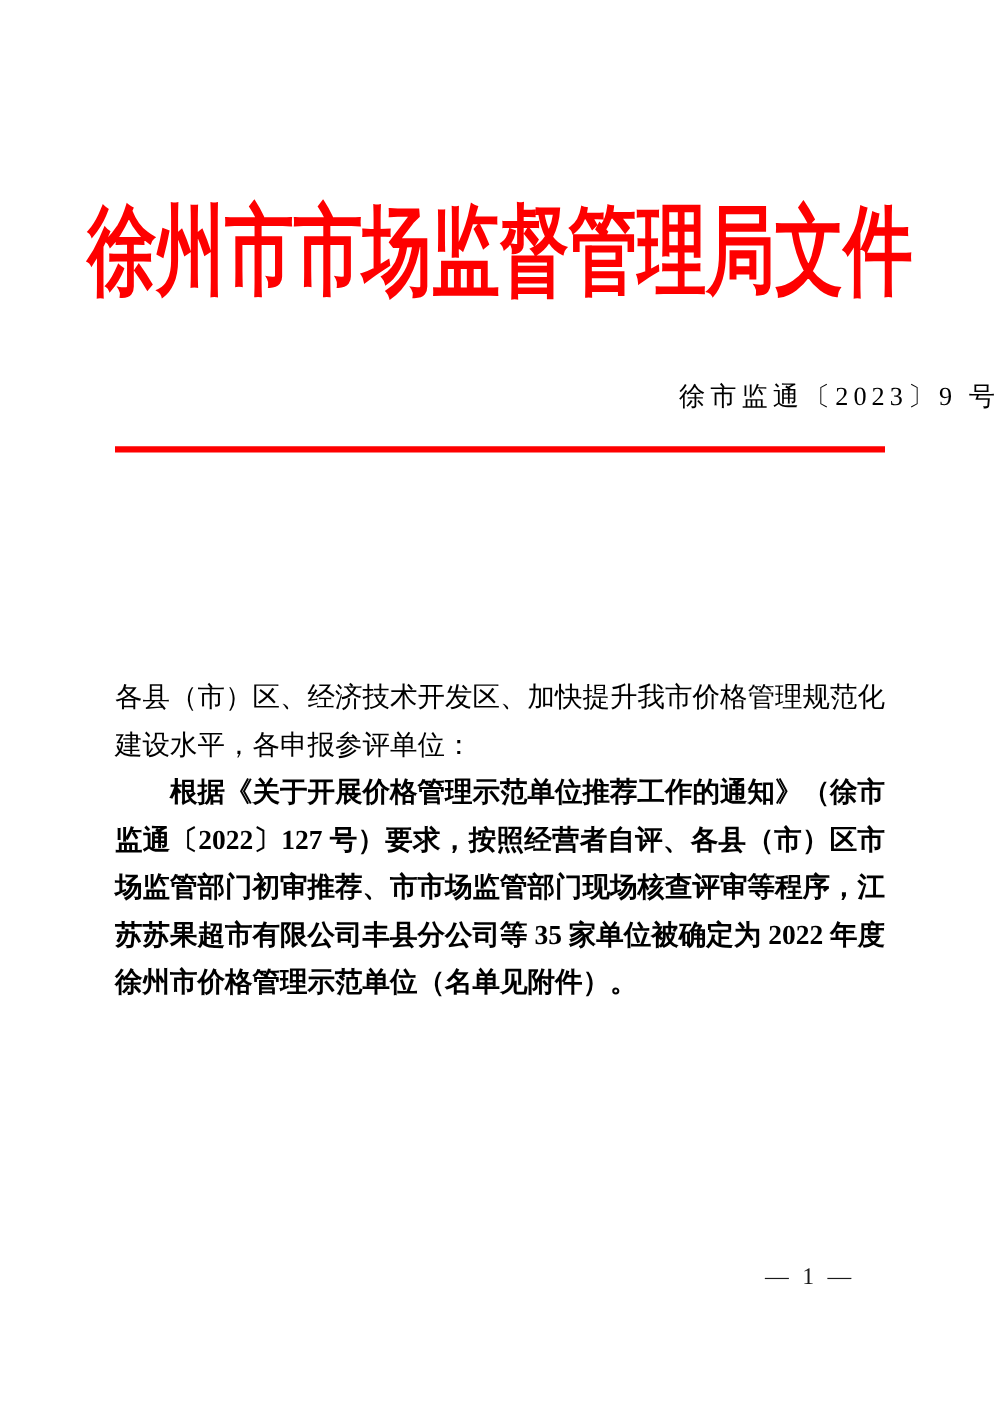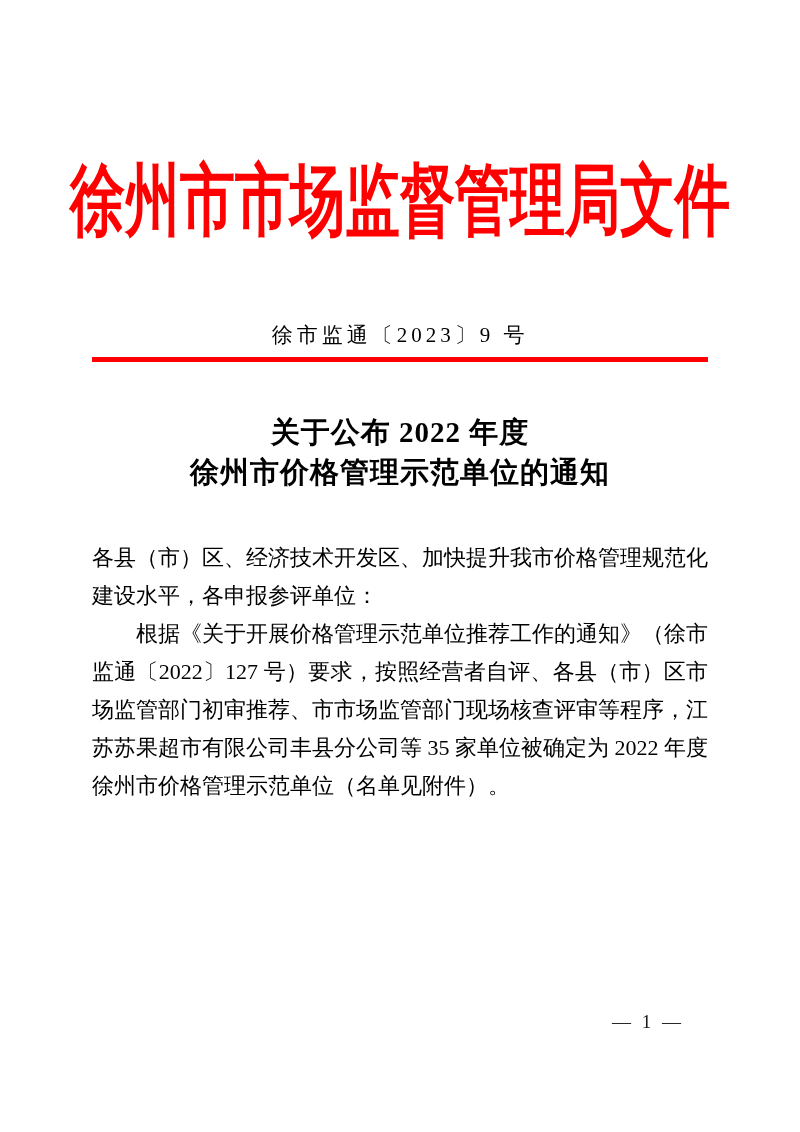--- a/index.html
+++ b/index.html
@@ -24,24 +24,24 @@
     font-weight: 700;
     line-height: 1;
     color: var(--accent, #fe0000);
     transform: scaleY(1.42);
     transform-origin: 50% 0;
     white-space: nowrap;
     letter-spacing: 0px;
   }
   .doc-number {
     position: absolute;
-    top: 324px;
+    top: 306px;
     left: 0;
     width: 800px;
-    text-align: center;
+    text-align: right;
     font-size: 21px;
     letter-spacing: 4px;
     line-height: 22px;
   }
   .red-rule {
     position: absolute;
     top: 357px;
     left: 92px;
     width: 616px;
     height: 5px;
@@ -62,21 +62,21 @@
     position: absolute;
     top: 539px;
     left: 92px;
     width: 616px;
     font-size: 22px;
     line-height: 38px;
     text-align: justify;
     text-justify: inter-ideograph;
   }
   .body-text p { margin: 0; }
-  .body-text p.indented { text-indent: 2em; }
+  .body-text p.indented { text-indent: 2em; font-weight: bold; }
   .page-number {
     position: absolute;
     top: 1012px;
     left: 0;
     width: 800px;
     text-align: right;
     padding-right: 116px;
     font-size: 19px;
     letter-spacing: 3px;
     line-height: 20px;
@@ -87,24 +87,20 @@
 <body>
 
 <div class="page" style="--accent: #fe0000; --ink: #000000; --page-bg: #ffffff;">
 
   <div class="agency-title">徐州市市场监督管理局文件</div>
 
   <div class="doc-number">徐市监通〔2023〕9 号</div>
 
   <div class="red-rule"></div>
 
-  <div class="doc-title">
-    <div>关于公布 2022 年度</div>
-    <div>徐州市价格管理示范单位的通知</div>
-  </div>
 
   <div class="body-text">
     <p>各县（市）区、经济技术开发区、加快提升我市价格管理规范化建设水平，各申报参评单位：</p>
     <p class="indented">根据《关于开展价格管理示范单位推荐工作的通知》（徐市监通〔2022〕127 号）要求，按照经营者自评、各县（市）区市场监管部门初审推荐、市市场监管部门现场核查评审等程序，江苏苏果超市有限公司丰县分公司等 35 家单位被确定为 2022 年度徐州市价格管理示范单位（名单见附件）。</p>
   </div>
 
   <div class="page-number">— 1 —</div>
 
 </div>
 

